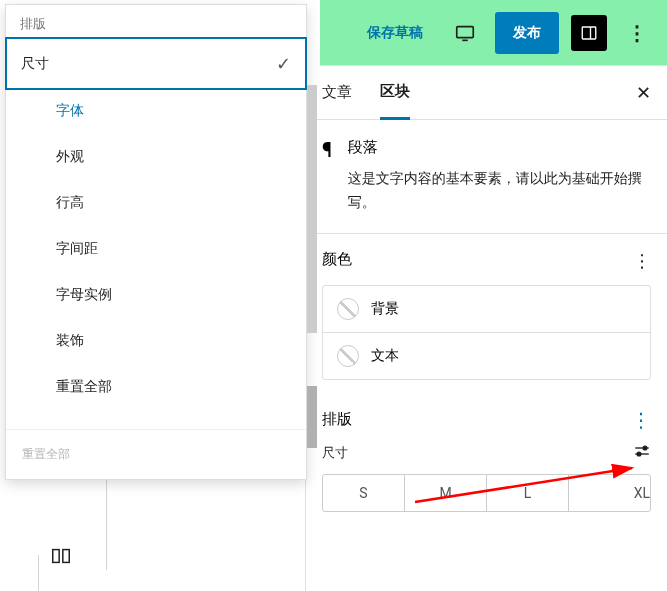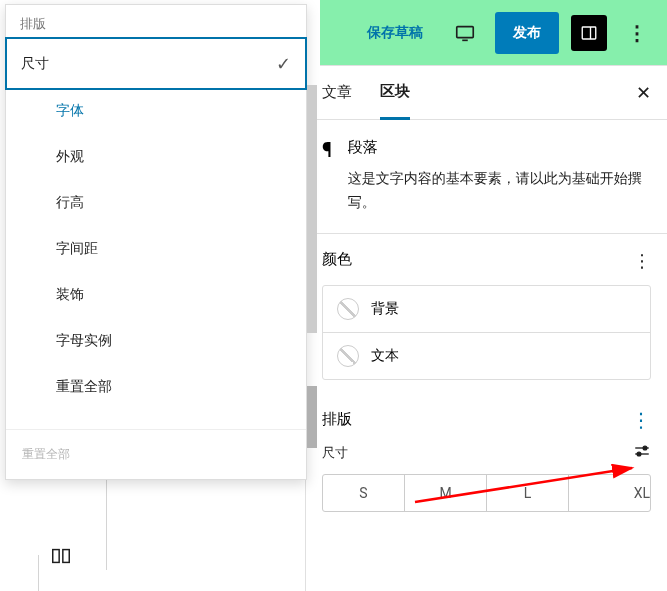--- a/index.html
+++ b/index.html
@@ -77,24 +77,24 @@
   <div class="dropdown-item">
       <span>外观</span>
     </div>
   <div class="dropdown-item">
       <span>行高</span>
     </div>
   <div class="dropdown-item">
       <span>字间距</span>
     </div>
   <div class="dropdown-item">
-      <span>装饰</span>
+      <span>字母实例</span>
     </div>
   <div class="dropdown-item">
-      <span>字母实例</span>
+      <span>装饰</span>
     </div>
   <div class="dropdown-item">
       <span>重置全部</span>
     </div>
   <div class="dropdown-spacer"></div>
   <div class="dropdown-divider"></div>
   <div class="dropdown-reset">重置全部</div>
 </div>
 <div class="scrollbar-left"></div>
 <div class="scrollbar-left2"></div>

